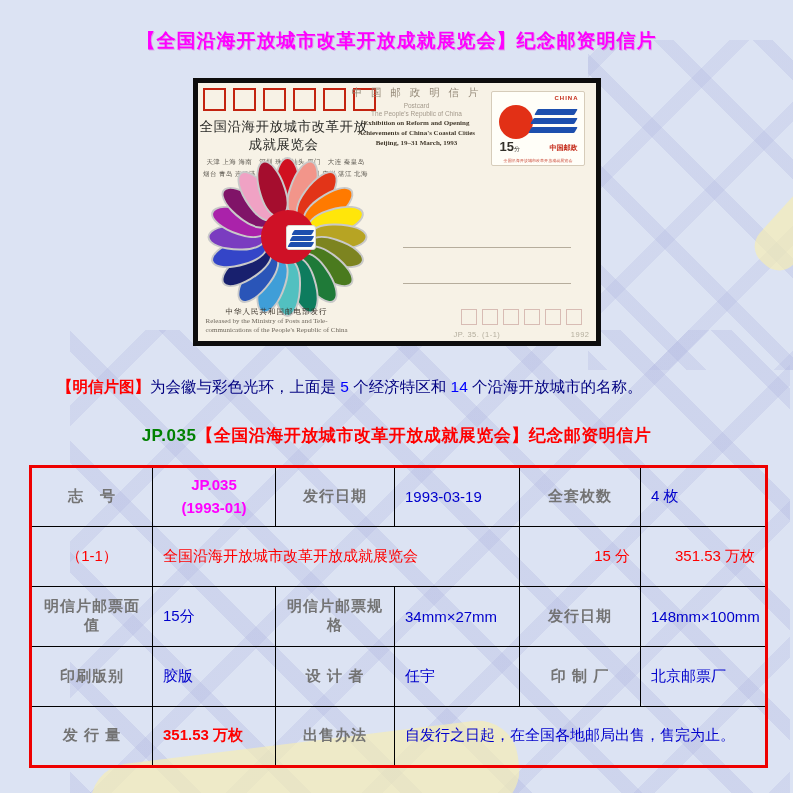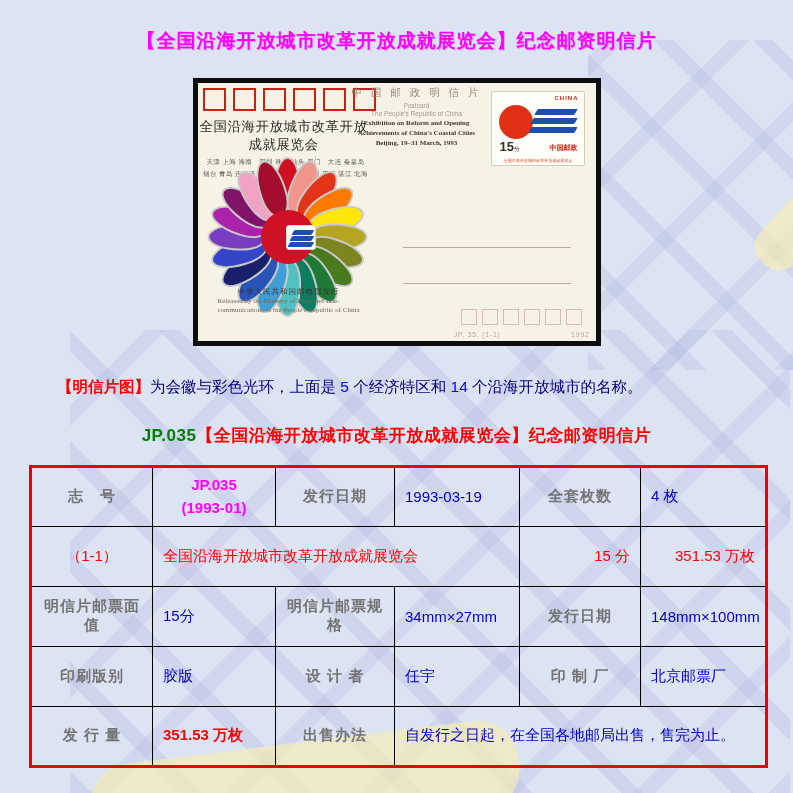--- a/index.html
+++ b/index.html
@@ -99,21 +99,21 @@
     border-radius:3px;padding:2px 2px;box-sizing:border-box;border:1px solid #d8d8d0;
   }
   .fc-waves i{display:block;height:4.5px;background:#1d4fae;margin:1.5px 0;transform:skewX(-30deg);border-radius:1px;}
   .fc-waves i:nth-child(1){width:20px;margin-left:4px;}
   .fc-waves i:nth-child(2){width:22px;margin-left:2px;}
   .fc-waves i:nth-child(3){width:24px;}
 
   .addr-line{position:absolute;left:205px;width:168px;height:1px;background:#b6ad9c;}
   .addr1{top:164px;} .addr2{top:200px;}
 
-  .pc-issuer{position:absolute;left:8px;top:204px;margin-left:12px;}
+  .pc-issuer{position:absolute;left:8px;top:224px;}
   .iss-cn{font-size:7.5px;color:#3a332a;letter-spacing:1px;margin-left:20px;}
   .iss-en{font-size:7px;color:#6e675c;font-family:"Liberation Serif","DejaVu Serif",serif;line-height:1.35;}
 
   .pc-boxes-bottom{position:absolute;left:263px;top:226px;display:flex;gap:5px;}
   .pc-boxes-bottom .zbox{width:16px;height:16px;border:1.5px solid #d8bcb4;box-sizing:border-box;}
   .pc-serial{
     position:absolute;left:256px;top:247px;width:136px;
     display:flex;justify-content:space-between;
     font-size:7.5px;color:#b4ae9e;letter-spacing:.5px;
   }

